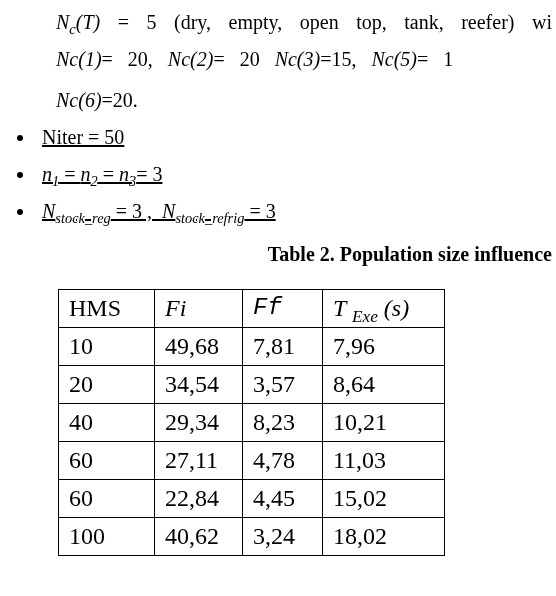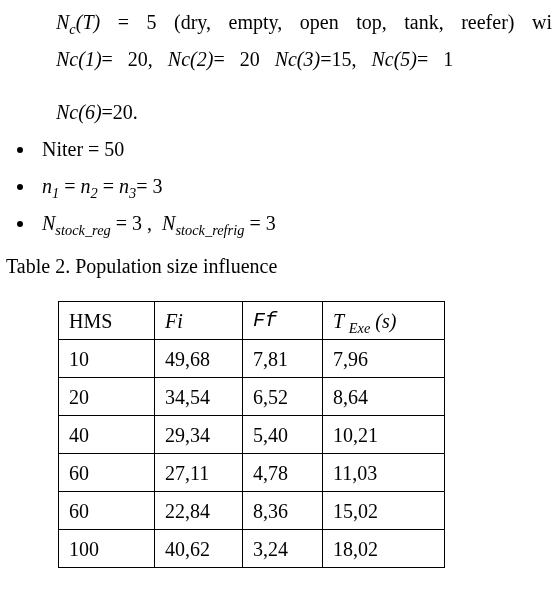--- a/index.html
+++ b/index.html
@@ -18,46 +18,47 @@
     padding: 4px 4px 0 6px;
     line-height: 1.85;
   }
   ul.bullets {
     list-style: disc;
     margin: 0;
     padding-left: 30px;
   }
   ul.bullets > li {
     padding-left: 6px;
+    text-decoration: underline;
   }
   .top-continuation {
     text-align: justify;
     text-align-last: justify;
     margin: 0 0 0 50px;
     white-space: nowrap;
   }
   .second-line {
     margin: 0 0 0 50px;
     white-space: nowrap;
   }
   .third-line {
-    margin: 16px 0 0 50px;
+    margin: 4px 0 0 50px;
   }
   .ital { font-style: italic; }
   .sub { font-size: 0.72em; vertical-align: sub; line-height: 0; }
   .caption {
-    text-align: left;
-    font-weight: normal;
+    text-align: right;
+    font-weight: bold;
     margin: 6px 0 10px 0;
     font-size: 20px;
   }
   table.datatable {
     border-collapse: collapse;
     margin: 16px auto 0 52px;
-    font-size: 20px;
+    font-size: 24px;
   }
   table.datatable th, table.datatable td {
     border: 1.4px solid #000;
     padding: 4px 10px;
     text-align: left;
     font-weight: normal;
     height: 38px;
     line-height: 1.2;
   }
   table.datatable th { font-weight: normal; }
@@ -101,39 +102,39 @@
     <tbody>
         <tr>
           <td>10</td>
           <td>49,68</td>
           <td>7,81</td>
           <td>7,96</td>
         </tr>
         <tr>
           <td>20</td>
           <td>34,54</td>
-          <td>6,52</td>
+          <td>3,57</td>
           <td>8,64</td>
         </tr>
         <tr>
           <td>40</td>
           <td>29,34</td>
-          <td>5,40</td>
+          <td>8,23</td>
           <td>10,21</td>
         </tr>
         <tr>
           <td>60</td>
           <td>27,11</td>
           <td>4,78</td>
           <td>11,03</td>
         </tr>
         <tr>
           <td>60</td>
           <td>22,84</td>
-          <td>8,36</td>
+          <td>4,45</td>
           <td>15,02</td>
         </tr>
         <tr>
           <td>100</td>
           <td>40,62</td>
           <td>3,24</td>
           <td>18,02</td>
         </tr>
       </tbody>
   </table>

